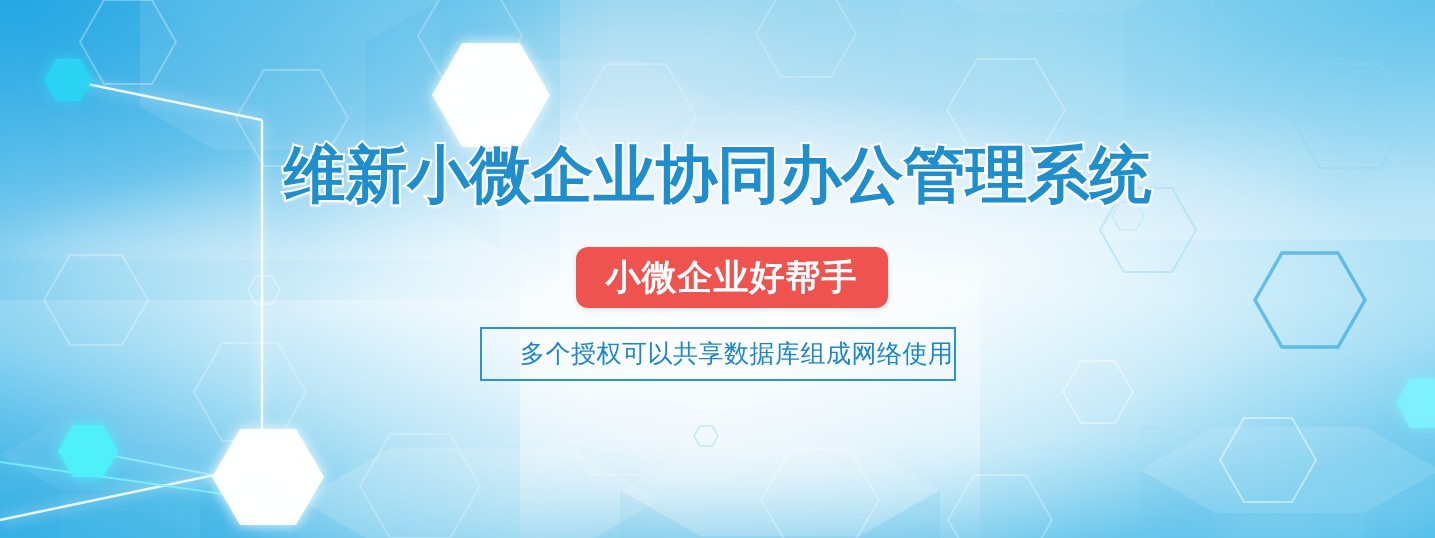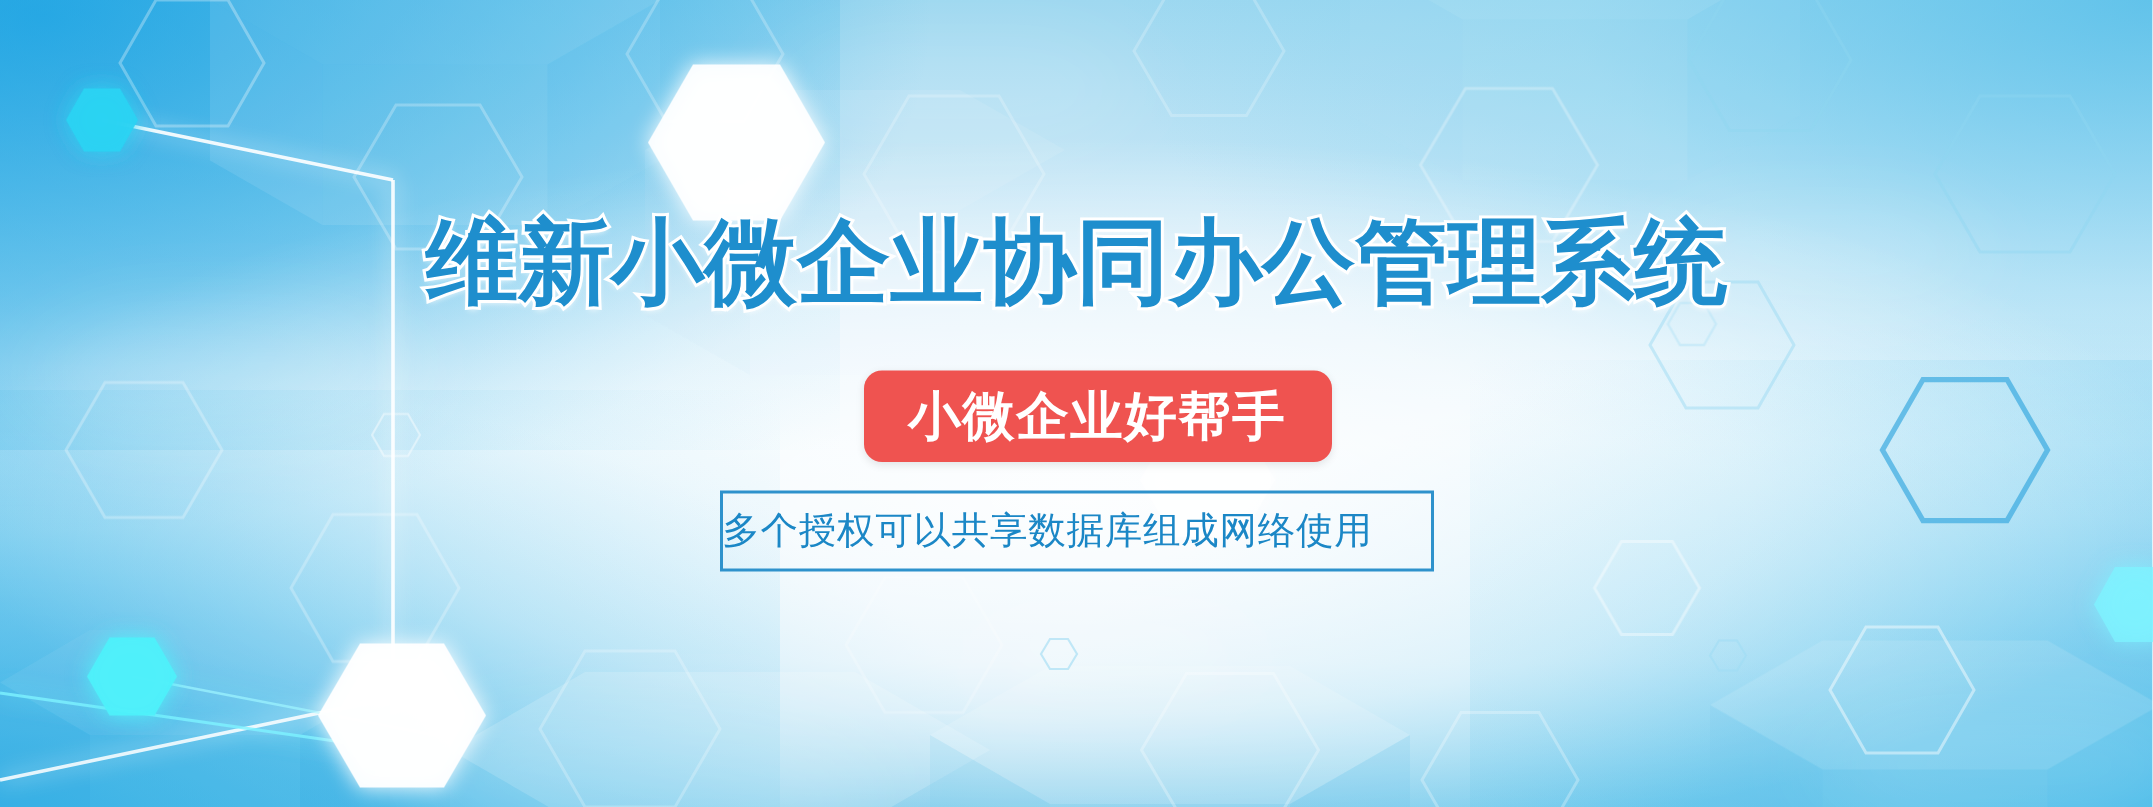--- a/index.html
+++ b/index.html
@@ -78,21 +78,21 @@
   .subbox {
     position: absolute;
     left: 50%;
     transform: translateX(-50%);
     top: 327px;
     width: 476px;
     box-sizing: border-box;
     border: 2px solid #2e92cc;
     background: rgba(255,255,255,0.06);
     padding: 8px 0 9px 0;
-    text-align: left;
+    text-align: right;
   }
   .subbox-line {
     display: block;
     color: #1b87c6;
     font-size: 25px;
     line-height: 33px;
     letter-spacing: 0.5px;
     white-space: nowrap;
   }
 </style>

